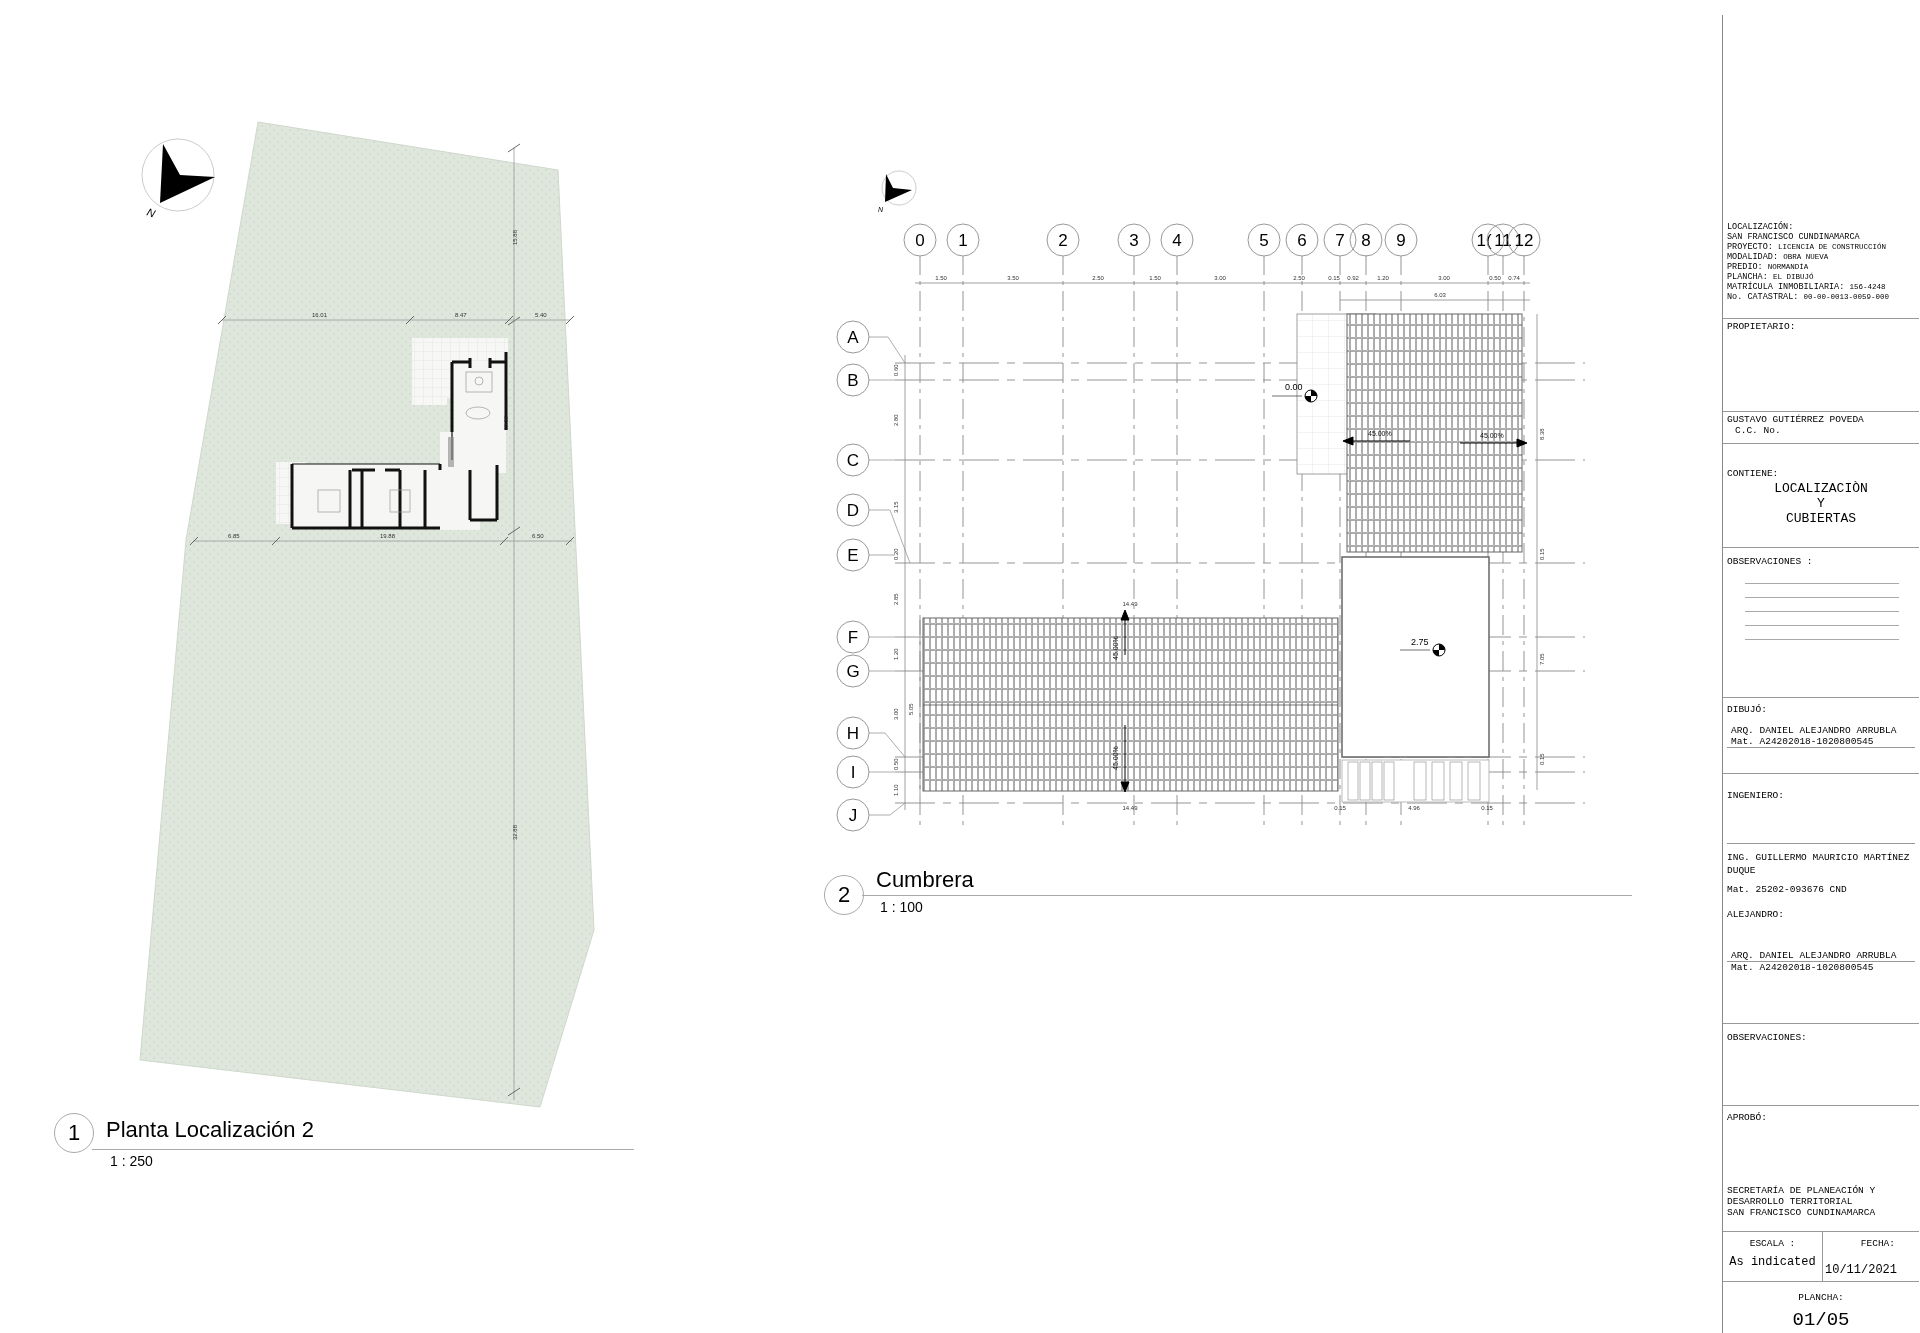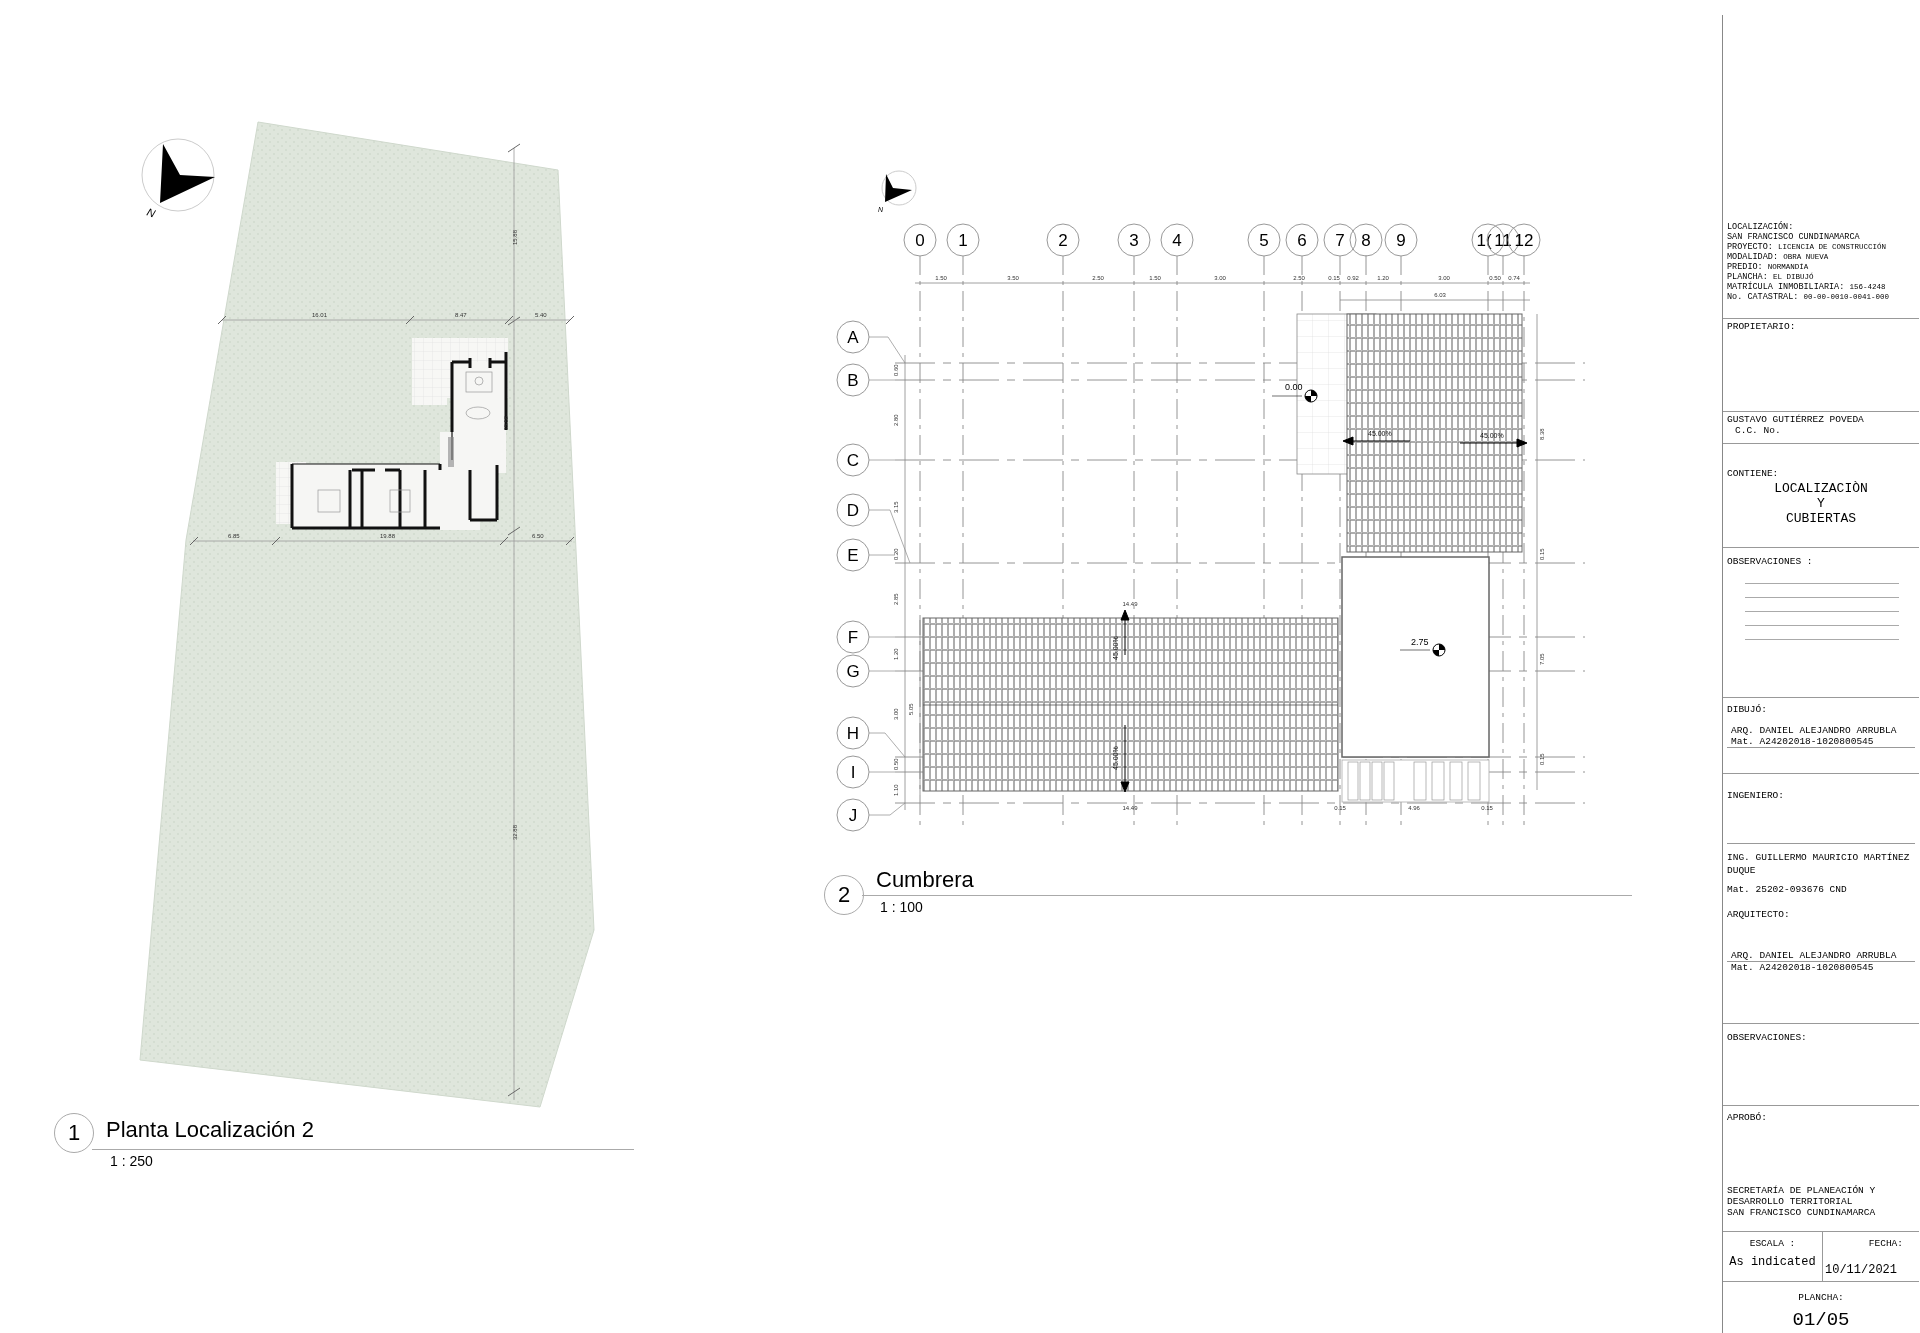--- a/index.html
+++ b/index.html
@@ -366,21 +366,21 @@
 
 <div class="title-block">
   <div class="tb-cell" style="top:205px;height:100px;border-top:none;">
     <div class="tb-small">LOCALIZACIÓN:</div>
     <div class="tb-small">SAN FRANCISCO CUNDINAMARCA</div>
     <div class="tb-small"><span>PROYECTO:</span> <span class="tb-sm">LICENCIA DE CONSTRUCCIÓN</span></div>
     <div class="tb-small"><span>MODALIDAD:</span> <span class="tb-sm">OBRA NUEVA</span></div>
     <div class="tb-small"><span>PREDIO:</span> <span class="tb-sm">NORMANDÍA</span></div>
     <div class="tb-small"><span>PLANCHA:</span> <span class="tb-sm">EL DIBUJÓ</span></div>
     <div class="tb-small"><span>MATRÍCULA INMOBILIARIA:</span> <span class="tb-sm">156-4248</span></div>
-    <div class="tb-small"><span>No. CATASTRAL:</span> <span class="tb-sm">00-00-0010-0041-000</span></div>
+    <div class="tb-small"><span>No. CATASTRAL:</span> <span class="tb-sm">00-00-0013-0059-000</span></div>
   </div>
   <div class="tb-cell" style="top:0;height:205px;border-top:none;"></div>
   <div class="tb-cell" style="top:303px;height:95px;">
     <div class="tb-label">PROPIETARIO:</div>
   </div>
   <div class="tb-cell" style="top:396px;height:32px;">
     <div class="tb-label">GUSTAVO GUTIÉRREZ POVEDA</div>
     <div class="tb-label" style="padding-left:8px;">C.C. No.</div>
   </div>
   <div class="tb-cell" style="top:532px;height:150px;">
@@ -403,42 +403,42 @@
       <div class="tb-label" style="padding-left:4px;">ARQ. DANIEL ALEJANDRO ARRUBLA</div>
       <div class="tb-label" style="padding-left:4px;">Mat. A24202018-1020800545</div>
     </div>
   </div>
   <div class="tb-cell" style="top:758px;height:250px;">
     <div class="tb-label" style="margin-top:14px;">INGENIERO:</div>
     <div class="ul" style="margin-top:42px;"></div>
     <div class="tb-label" style="margin-top:8px;">ING. GUILLERMO MAURICIO MARTÍNEZ</div>
     <div class="tb-label" style="margin-top:2px;">DUQUE</div>
     <div class="tb-label" style="margin-top:8px;">Mat. 25202-093676 CND</div>
-    <div class="tb-label" style="margin-top:14px;">ARQUITECTO:</div>
+    <div class="tb-label" style="margin-top:14px;">ALEJANDRO:</div>
     <div class="ul" style="margin-top:30px;">
       <div class="tb-label" style="padding-left:4px;">ARQ. DANIEL ALEJANDRO ARRUBLA</div>
     </div>
     <div class="tb-label" style="padding-left:4px;">Mat. A24202018-1020800545</div>
   </div>
   <div class="tb-cell" style="top:1008px;height:84px;">
     <div class="tb-label" style="margin-top:6px;">OBSERVACIONES:</div>
   </div>
   <div class="tb-cell" style="top:1090px;height:126px;">
     <div class="tb-label" style="margin-top:4px;">APROBÓ:</div>
     <div class="tb-label" style="margin-top:62px;">SECRETARÍA DE PLANEACIÓN Y</div>
     <div class="tb-label">DESARROLLO TERRITORIAL</div>
     <div class="tb-label">SAN FRANCISCO CUNDINAMARCA</div>
   </div>
   <div class="tb-cell" style="top:1216px;height:50px;display:flex;padding:0;">
     <div style="width:99px;border-right:1.5px solid #999;text-align:center;">
       <div class="tb-label" style="margin-top:6px;">ESCALA :</div>
       <div style="font-size:12px;margin-top:6px;">As indicated</div>
     </div>
     <div style="flex:1;">
-      <div class="tb-label" style="margin-top:6px;text-align:right;padding-right:16px;">FECHA:</div>
+      <div class="tb-label" style="margin-top:6px;text-align:right;padding-right:24px;">FECHA:</div>
       <div style="font-size:12px;margin-top:14px;padding-left:2px;">10/11/2021</div>
     </div>
   </div>
   <div class="tb-cell" style="top:1266px;height:67px;">
     <div class="tb-label" style="text-align:center;margin-top:8px;">PLANCHA:</div>
     <div class="tb-xl" style="margin-top:6px;">01/05</div>
   </div>
 </div>
 
 </div>

